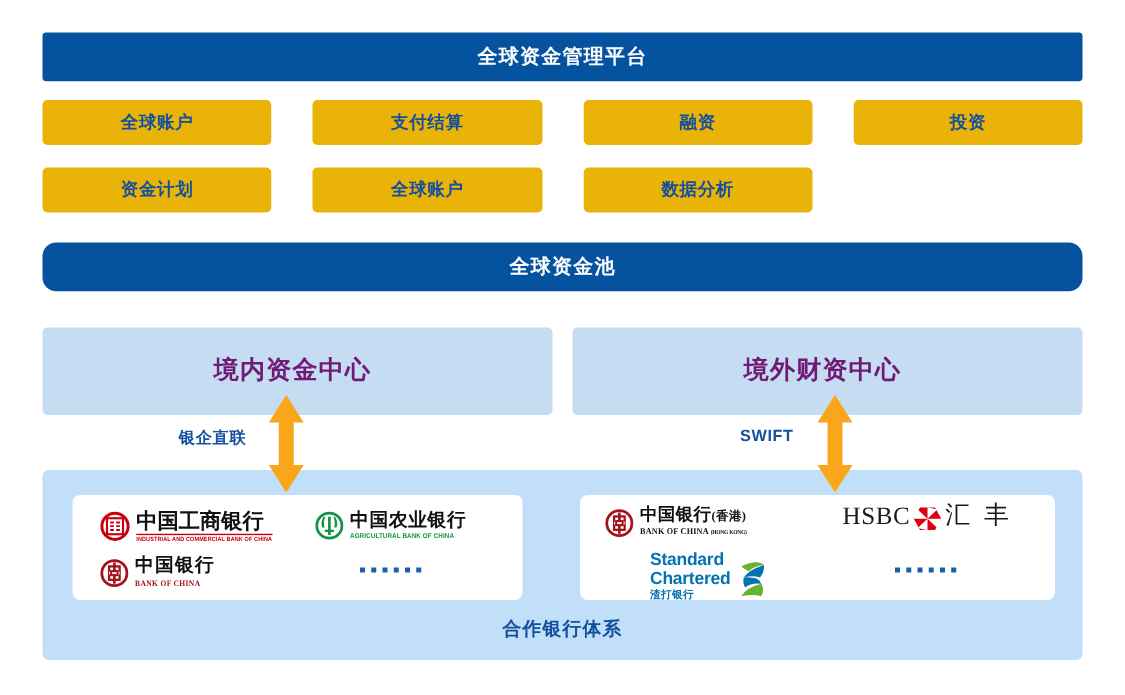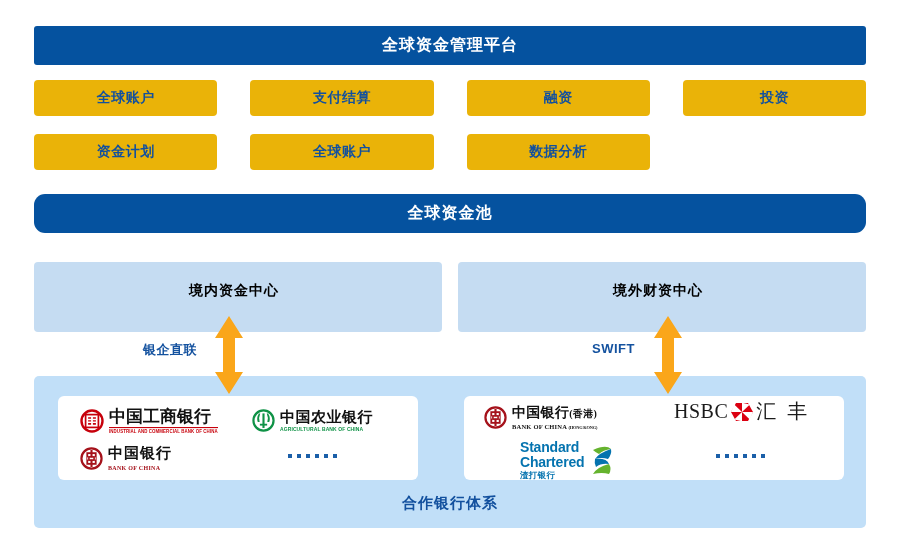--- a/index.html
+++ b/index.html
@@ -70,22 +70,22 @@
     background: #C5DCF2;
     border-radius: 4px;
   }
   #domestic-center { left: 34px;  width: 408px; }
   #offshore-center { left: 458px; width: 408px; }
   .center-title {
     position: absolute;
     top: 282px;
     width: 400px;
     text-align: center;
-    color: #000000;
-    font-size: 14px;
+    color: #701a75;
+    font-size: 20px;
     font-weight: bold;
     letter-spacing: 1px;
     z-index: 4;
   }
   #domestic-center-title { left: 34px; }
   #offshore-center-title { left: 458px; }
 
   
   .arrow {
     position: absolute;
@@ -128,21 +128,21 @@
   #offshore-banks { left: 464px; width: 380px; }
 
   .bank-row {
     position: absolute;
     display: flex;
     align-items: center;
     z-index: 4;
   }
   .bank-logo {
     display: flex;
-    align-items: center;
+    align-items: flex-end;
     gap: 5px;
   }
   .logo-mark { flex: 0 0 auto; display: block; }
   .logo-text { display: flex; flex-direction: column; line-height: 1; }
 
   .cn-name {
     font-family: "Liberation Serif", "DejaVu Serif", serif;
     font-weight: bold;
     white-space: nowrap;
   }

